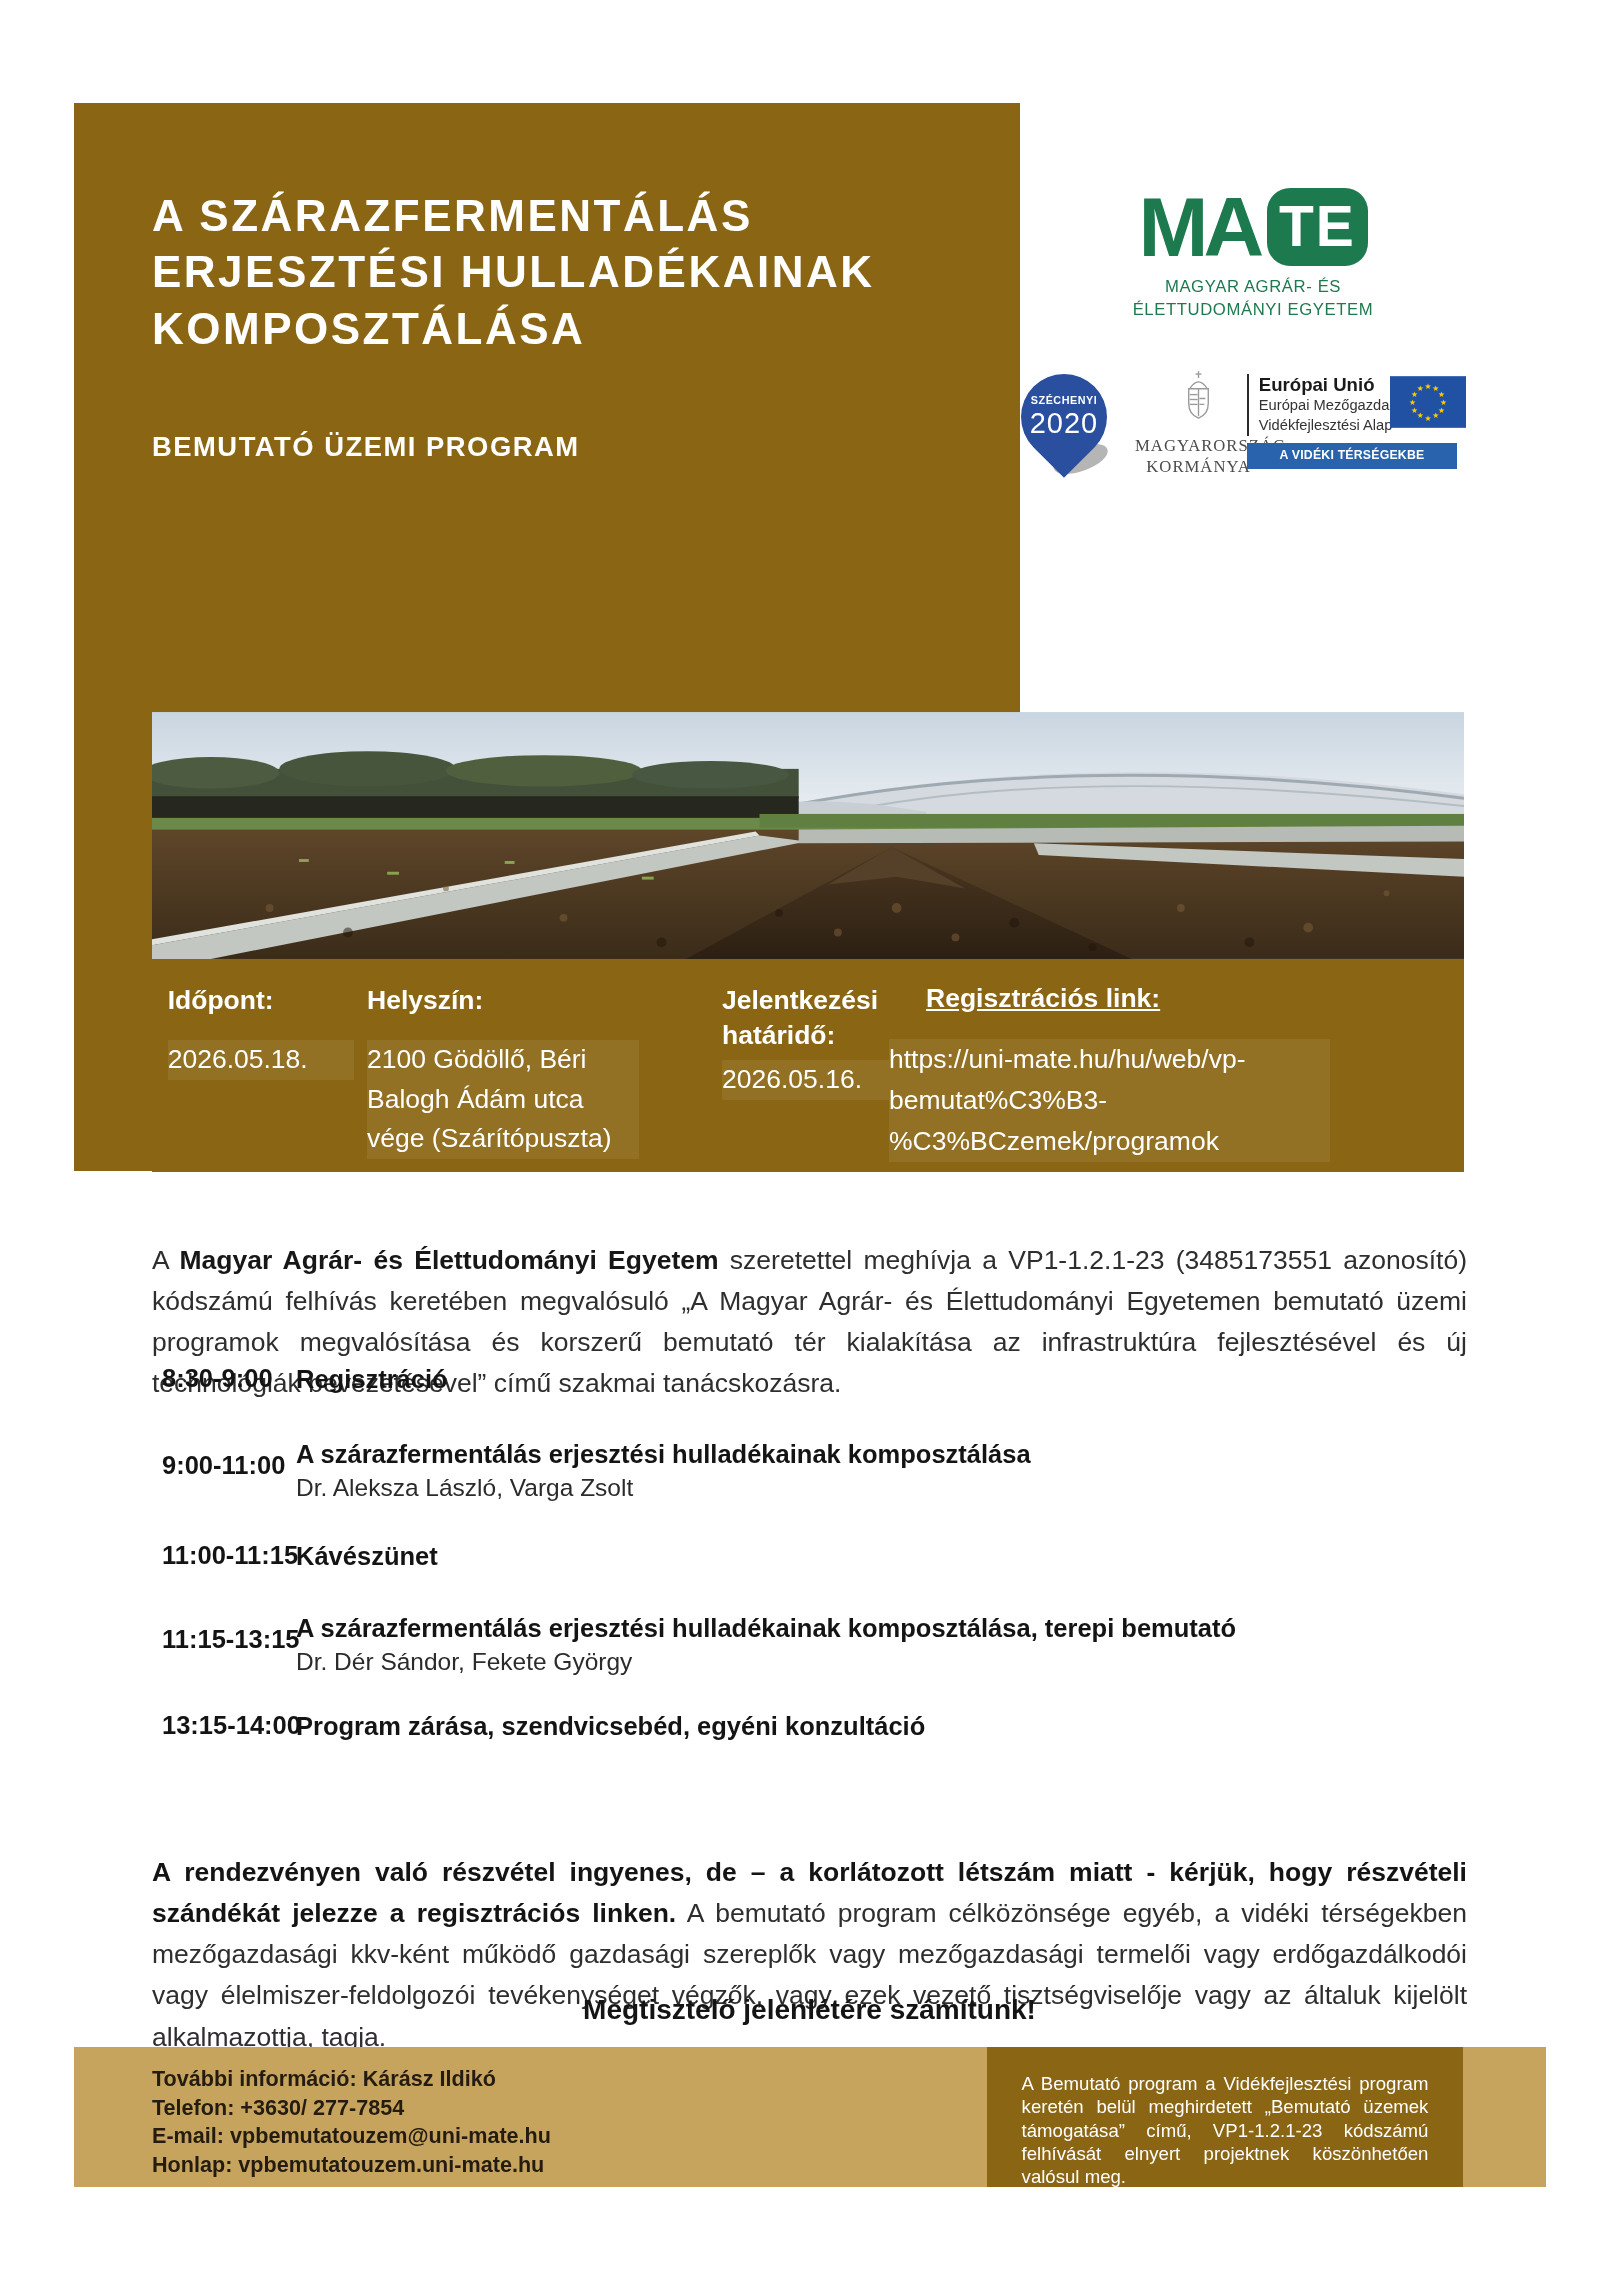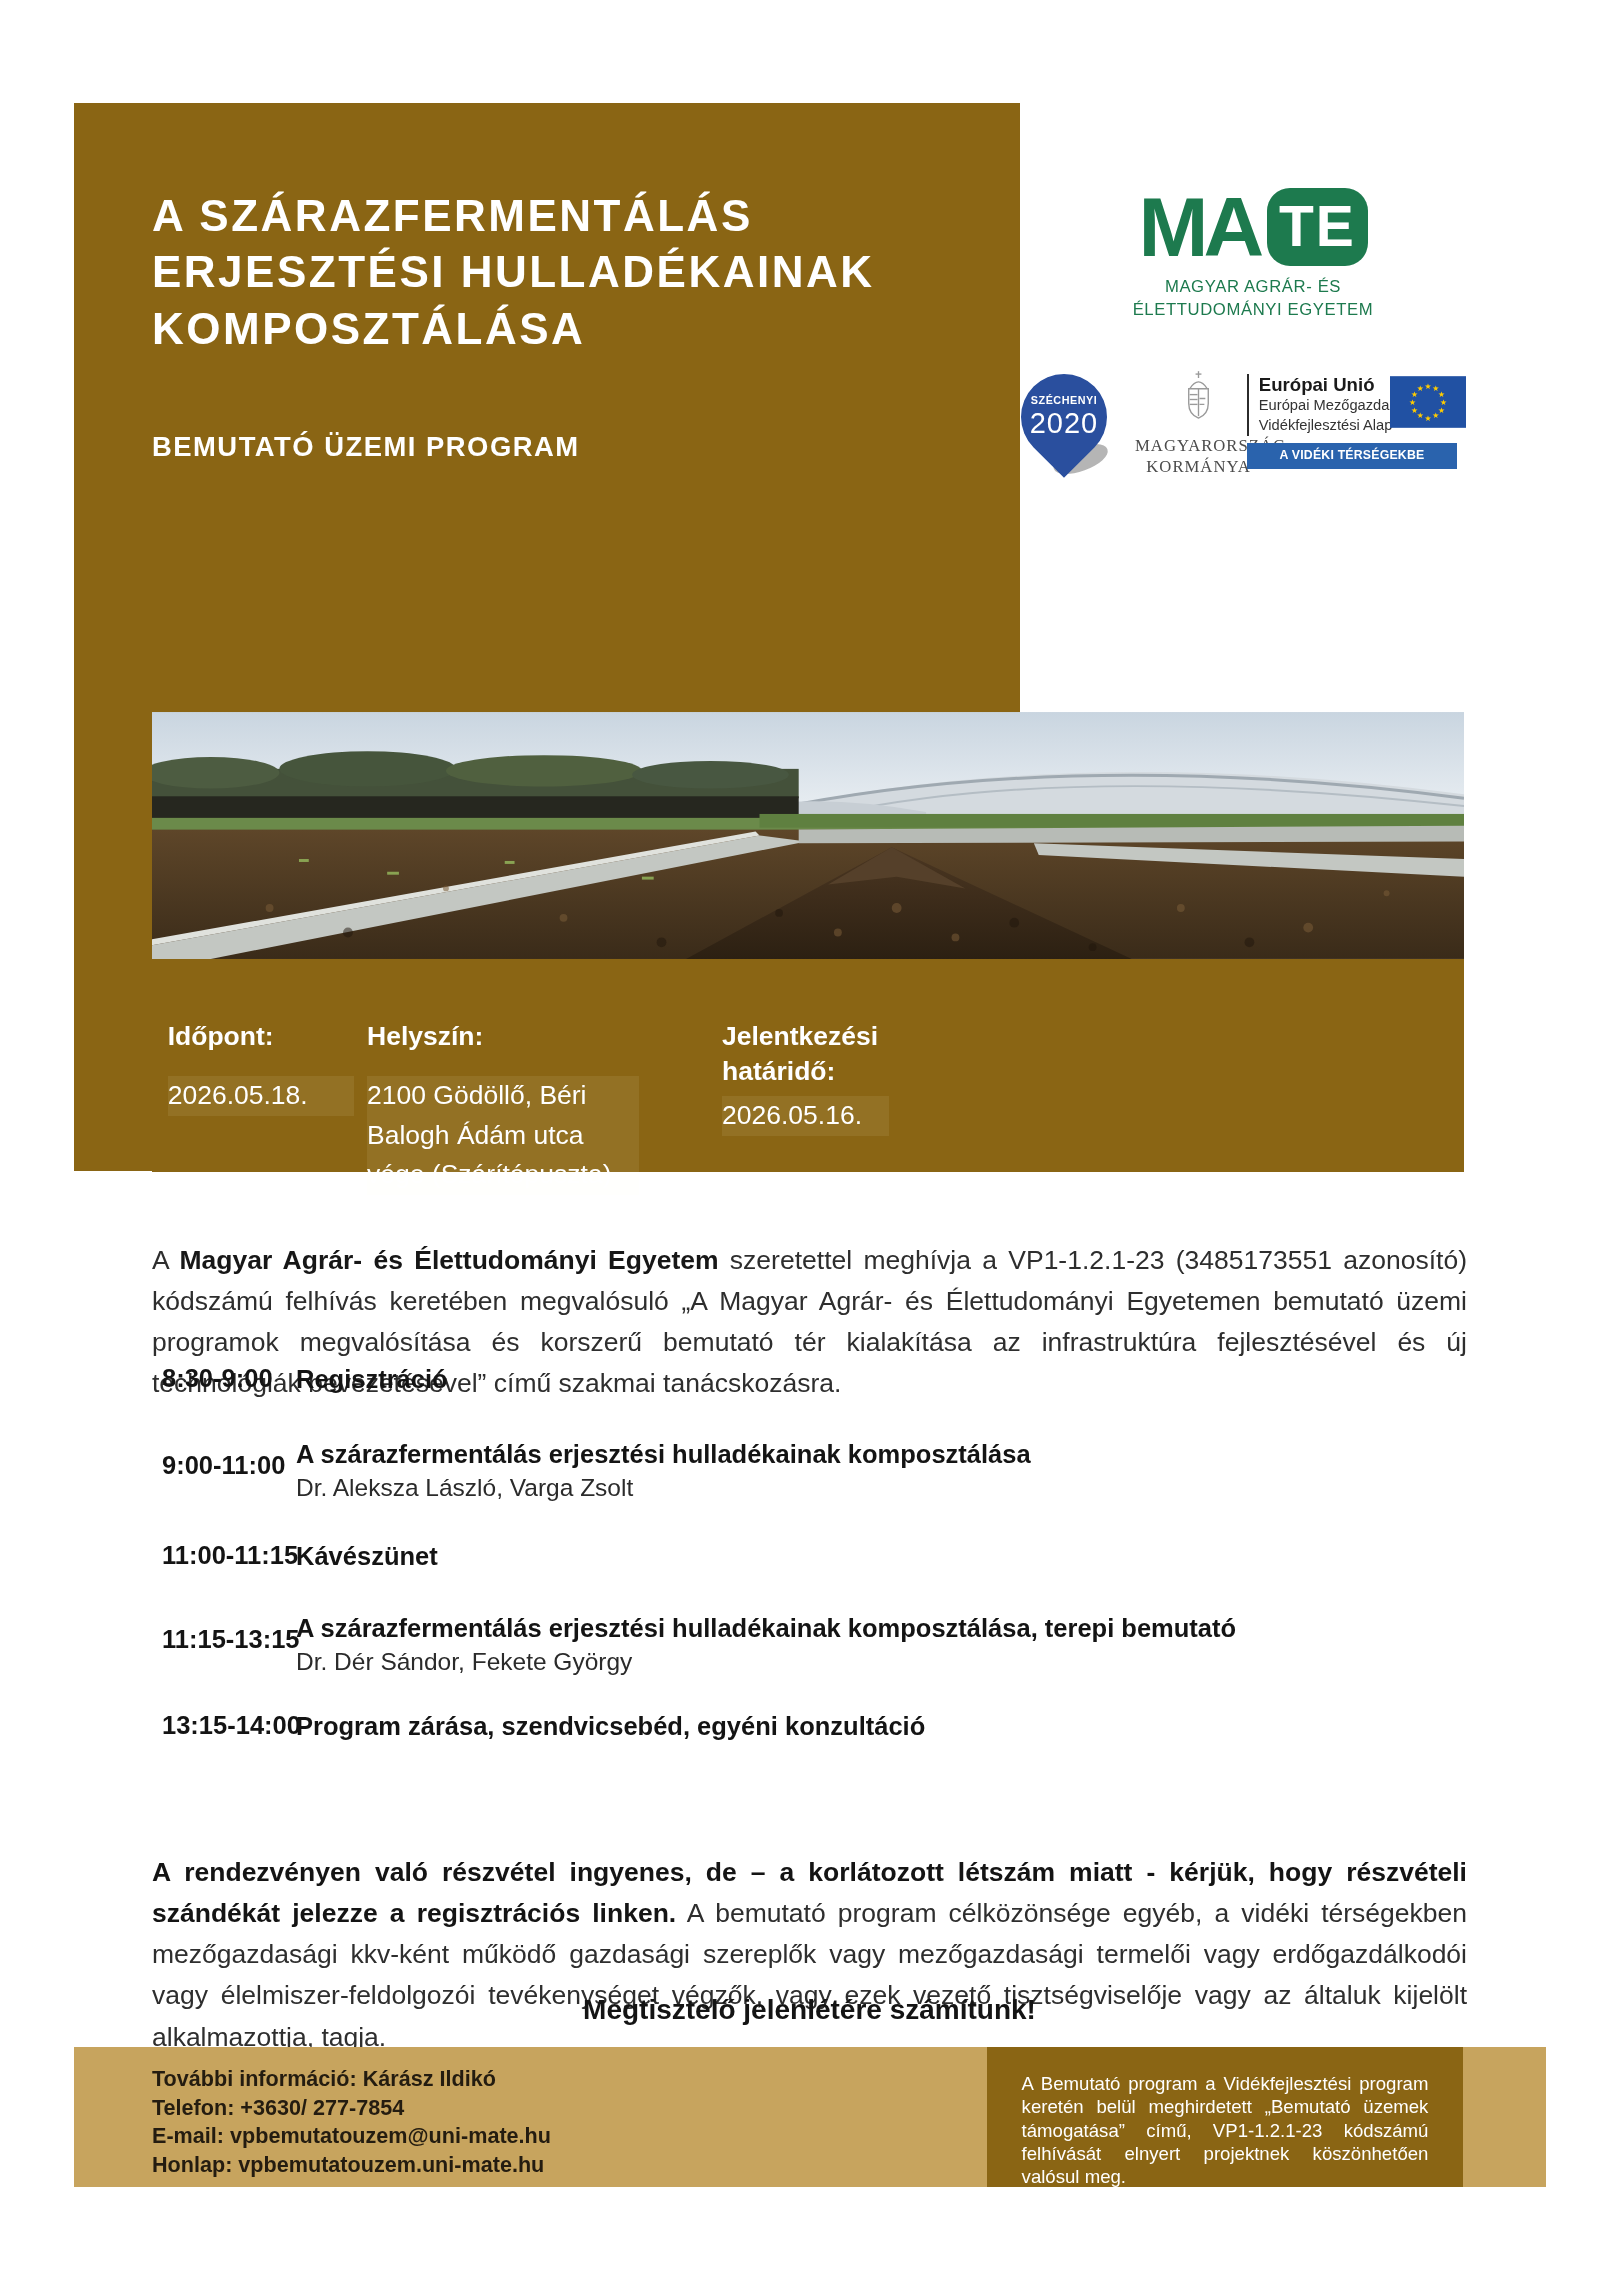--- a/index.html
+++ b/index.html
@@ -43,21 +43,21 @@
   .eu-flag{position:absolute;right:-1px;top:2px;}
   .eu-banner{position:absolute;left:1247px;top:443px;width:210px;height:25.5px;background:#2a63ad;
              color:#ffffff;font-size:12.3px;font-weight:bold;text-align:center;line-height:25.5px;
              letter-spacing:0.2px;}
 
   
   .photo{position:absolute;left:152px;top:712px;width:1312px;height:247px;overflow:hidden;}
 
   
   .info-bar{position:absolute;left:152px;top:959px;width:1312px;height:213px;background:#8a6514;color:#fff;}
-  .info-col{position:absolute;top:0;margin-top:36px;}
+  .info-col{position:absolute;top:0;}
   .info-label{font-size:26.5px;font-weight:bold;line-height:1.35;}
   .info-value{font-size:26.5px;line-height:1.5;}
   .col-idopont{left:15.7px;top:23.5px;width:186px;}
   .col-idopont .info-value{margin-top:21.6px;}
   .col-helyszin{left:215px;top:23.5px;width:272px;}
   .col-helyszin .info-value{margin-top:21.6px;}
   .col-hatarido{left:570px;top:23.5px;width:167px;}
   .col-hatarido .info-value{margin-top:5.9px;}
   .col-link{left:737px;top:23.5px;width:461px;}
   .link-label{font-size:26.5px;font-weight:bold;text-decoration:underline;margin-left:37px;}
@@ -245,20 +245,24 @@
       <div class="info-value val-hl">2026.05.18.</div>
     </div>
     <div class="info-col col-helyszin">
       <div class="info-label">Helyszín:</div>
       <div class="info-value val-hl">2100 Gödöllő, Béri Balogh Ádám utca vége (Szárítópuszta)</div>
     </div>
     <div class="info-col col-hatarido">
       <div class="info-label">Jelentkezési határidő:</div>
       <div class="info-value val-hl">2026.05.16.</div>
     </div>
+    <div class="info-col col-link">
+      <div class="link-label">Regisztrációs link:</div>
+      <div class="link-value val-hl">https://uni-mate.hu/hu/web/vp-bemutat%C3%B3-%C3%BCzemek/programok</div>
+    </div>
   </div>
 
   <p class="intro"><span>A </span><b>Magyar Agrár- és Élettudományi Egyetem</b><span> szeretettel meghívja a VP1-1.2.1-23 (3485173551 azonosító) kódszámú felhívás keretében megvalósuló „A Magyar Agrár- és Élettudományi Egyetemen bemutató üzemi programok megvalósítása és korszerű bemutató tér kialakítása az infrastruktúra fejlesztésével és új technológiák bevezetésével” című szakmai tanácskozásra.</span></p>
 
   <div class="sched-row row-0">
     <div class="sched-time">8:30-9:00</div>
     <div class="sched-desc">
         <div class="sched-title">Regisztráció</div>
       </div>
   </div>

